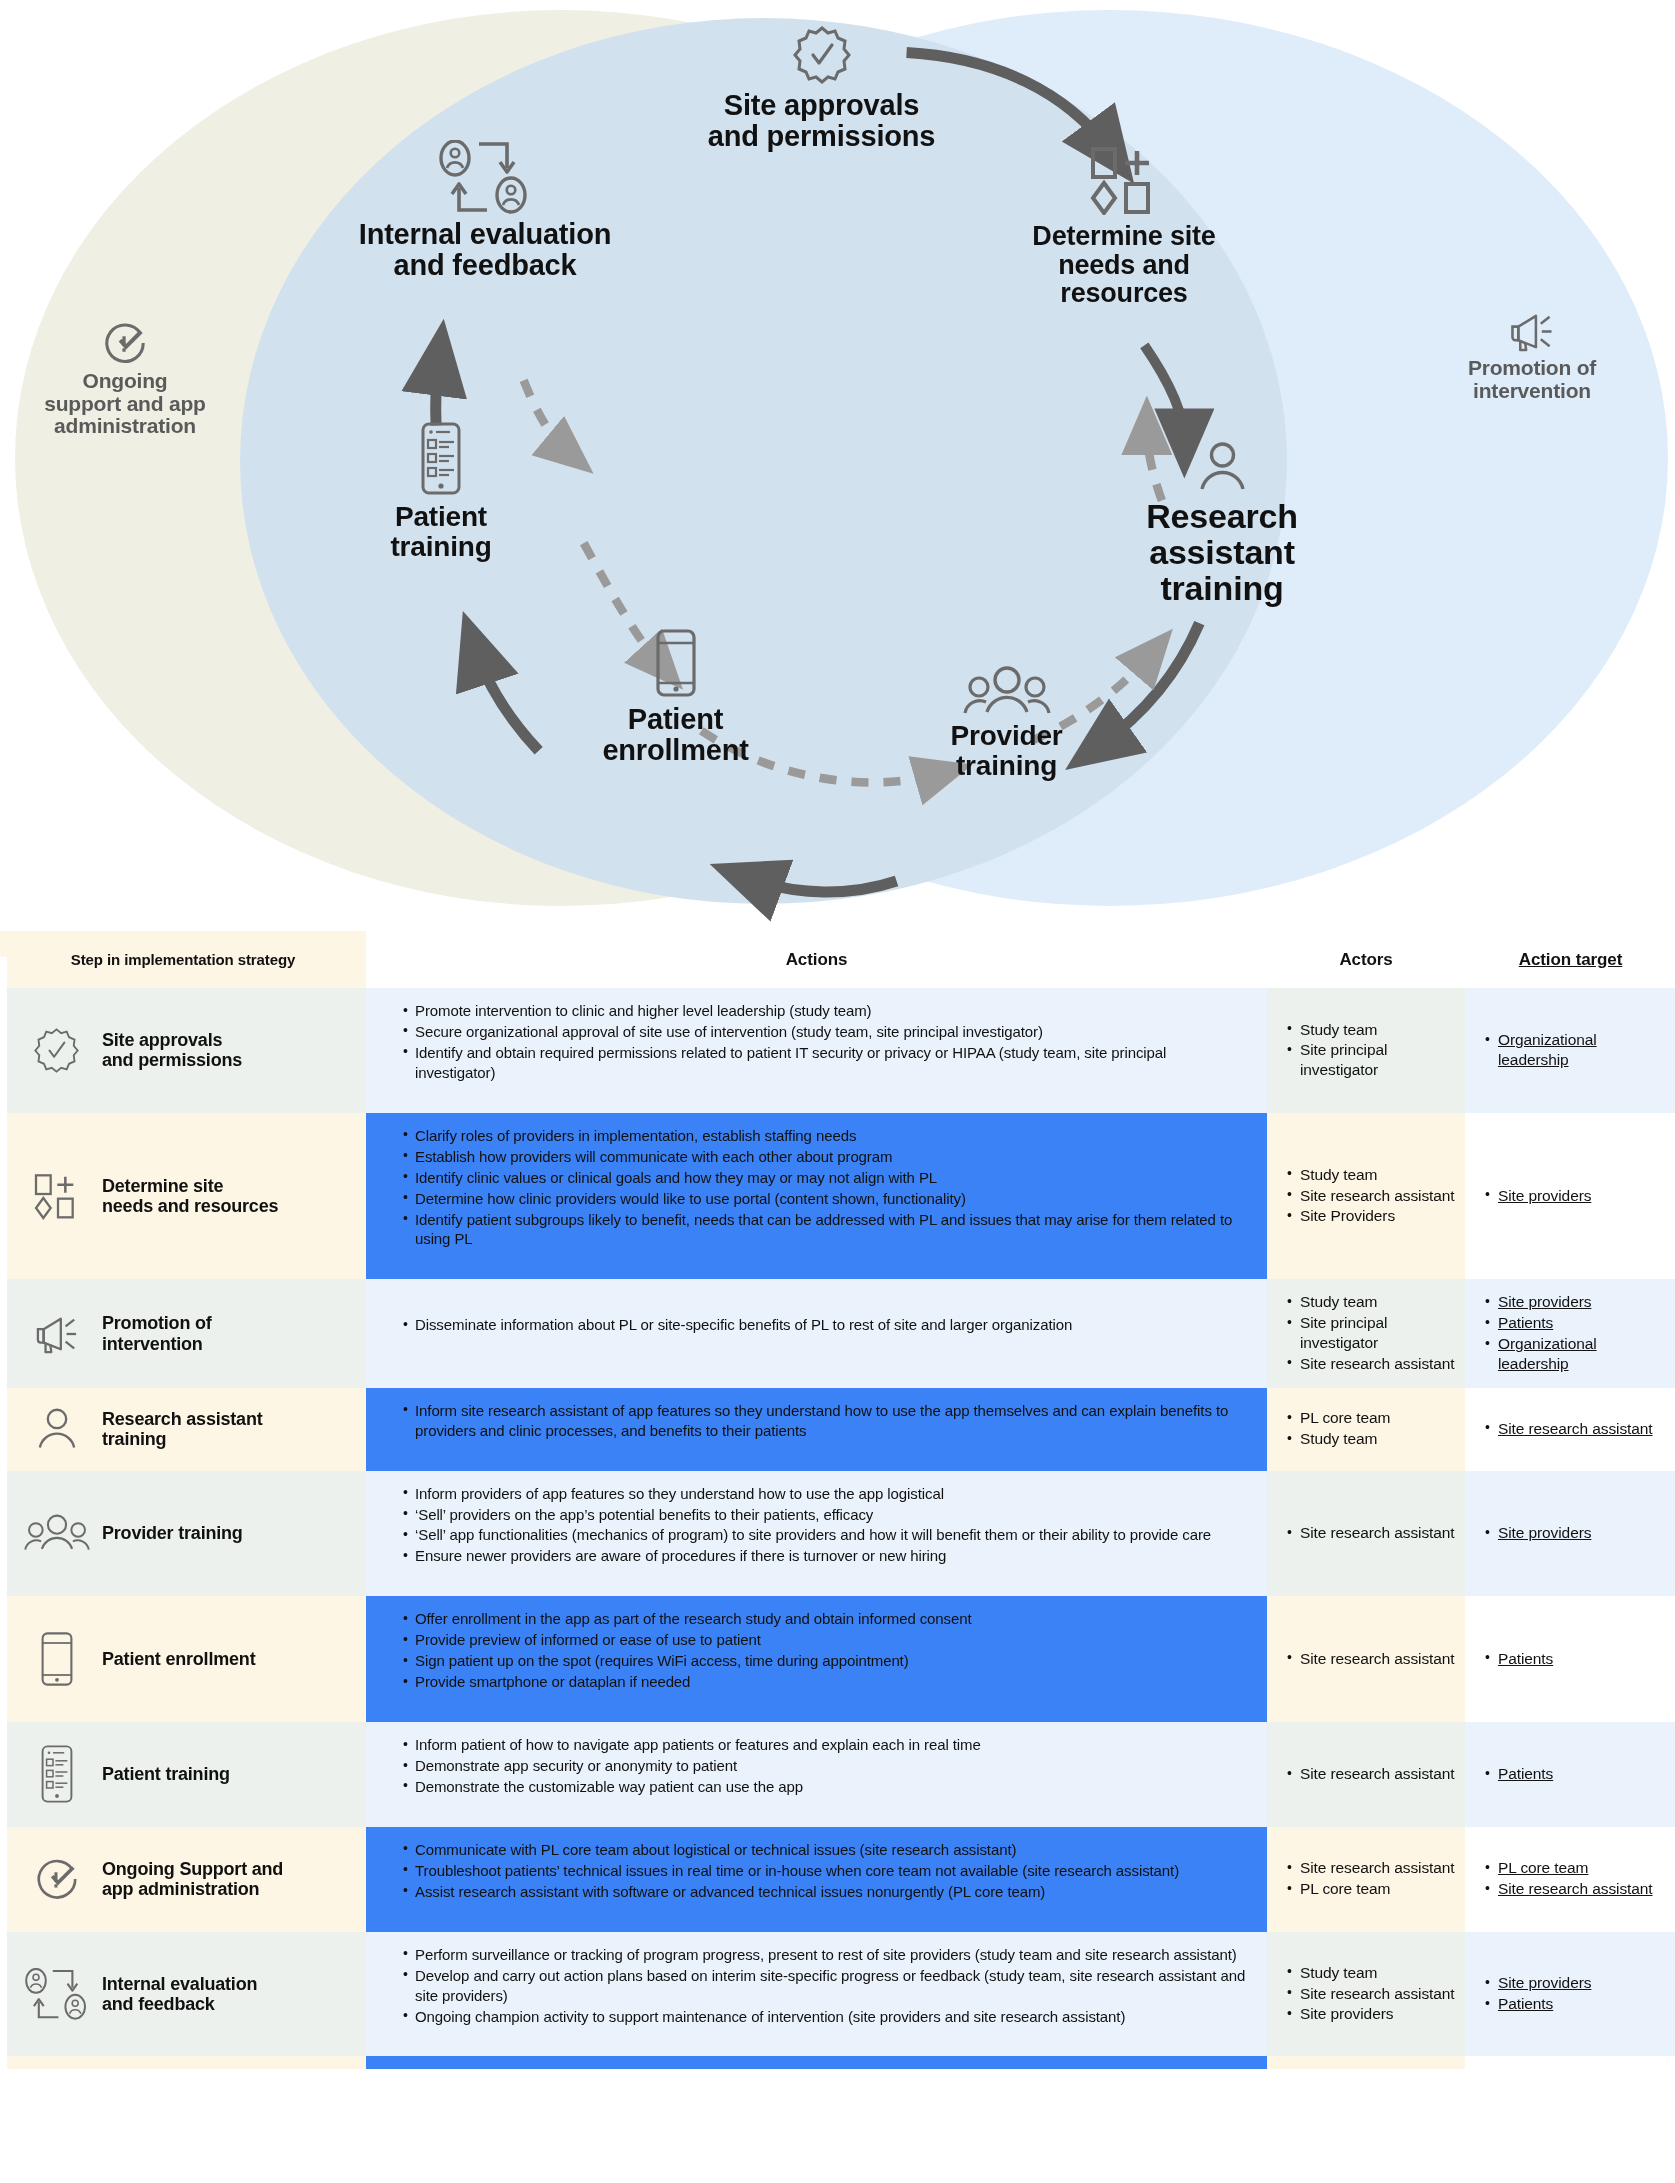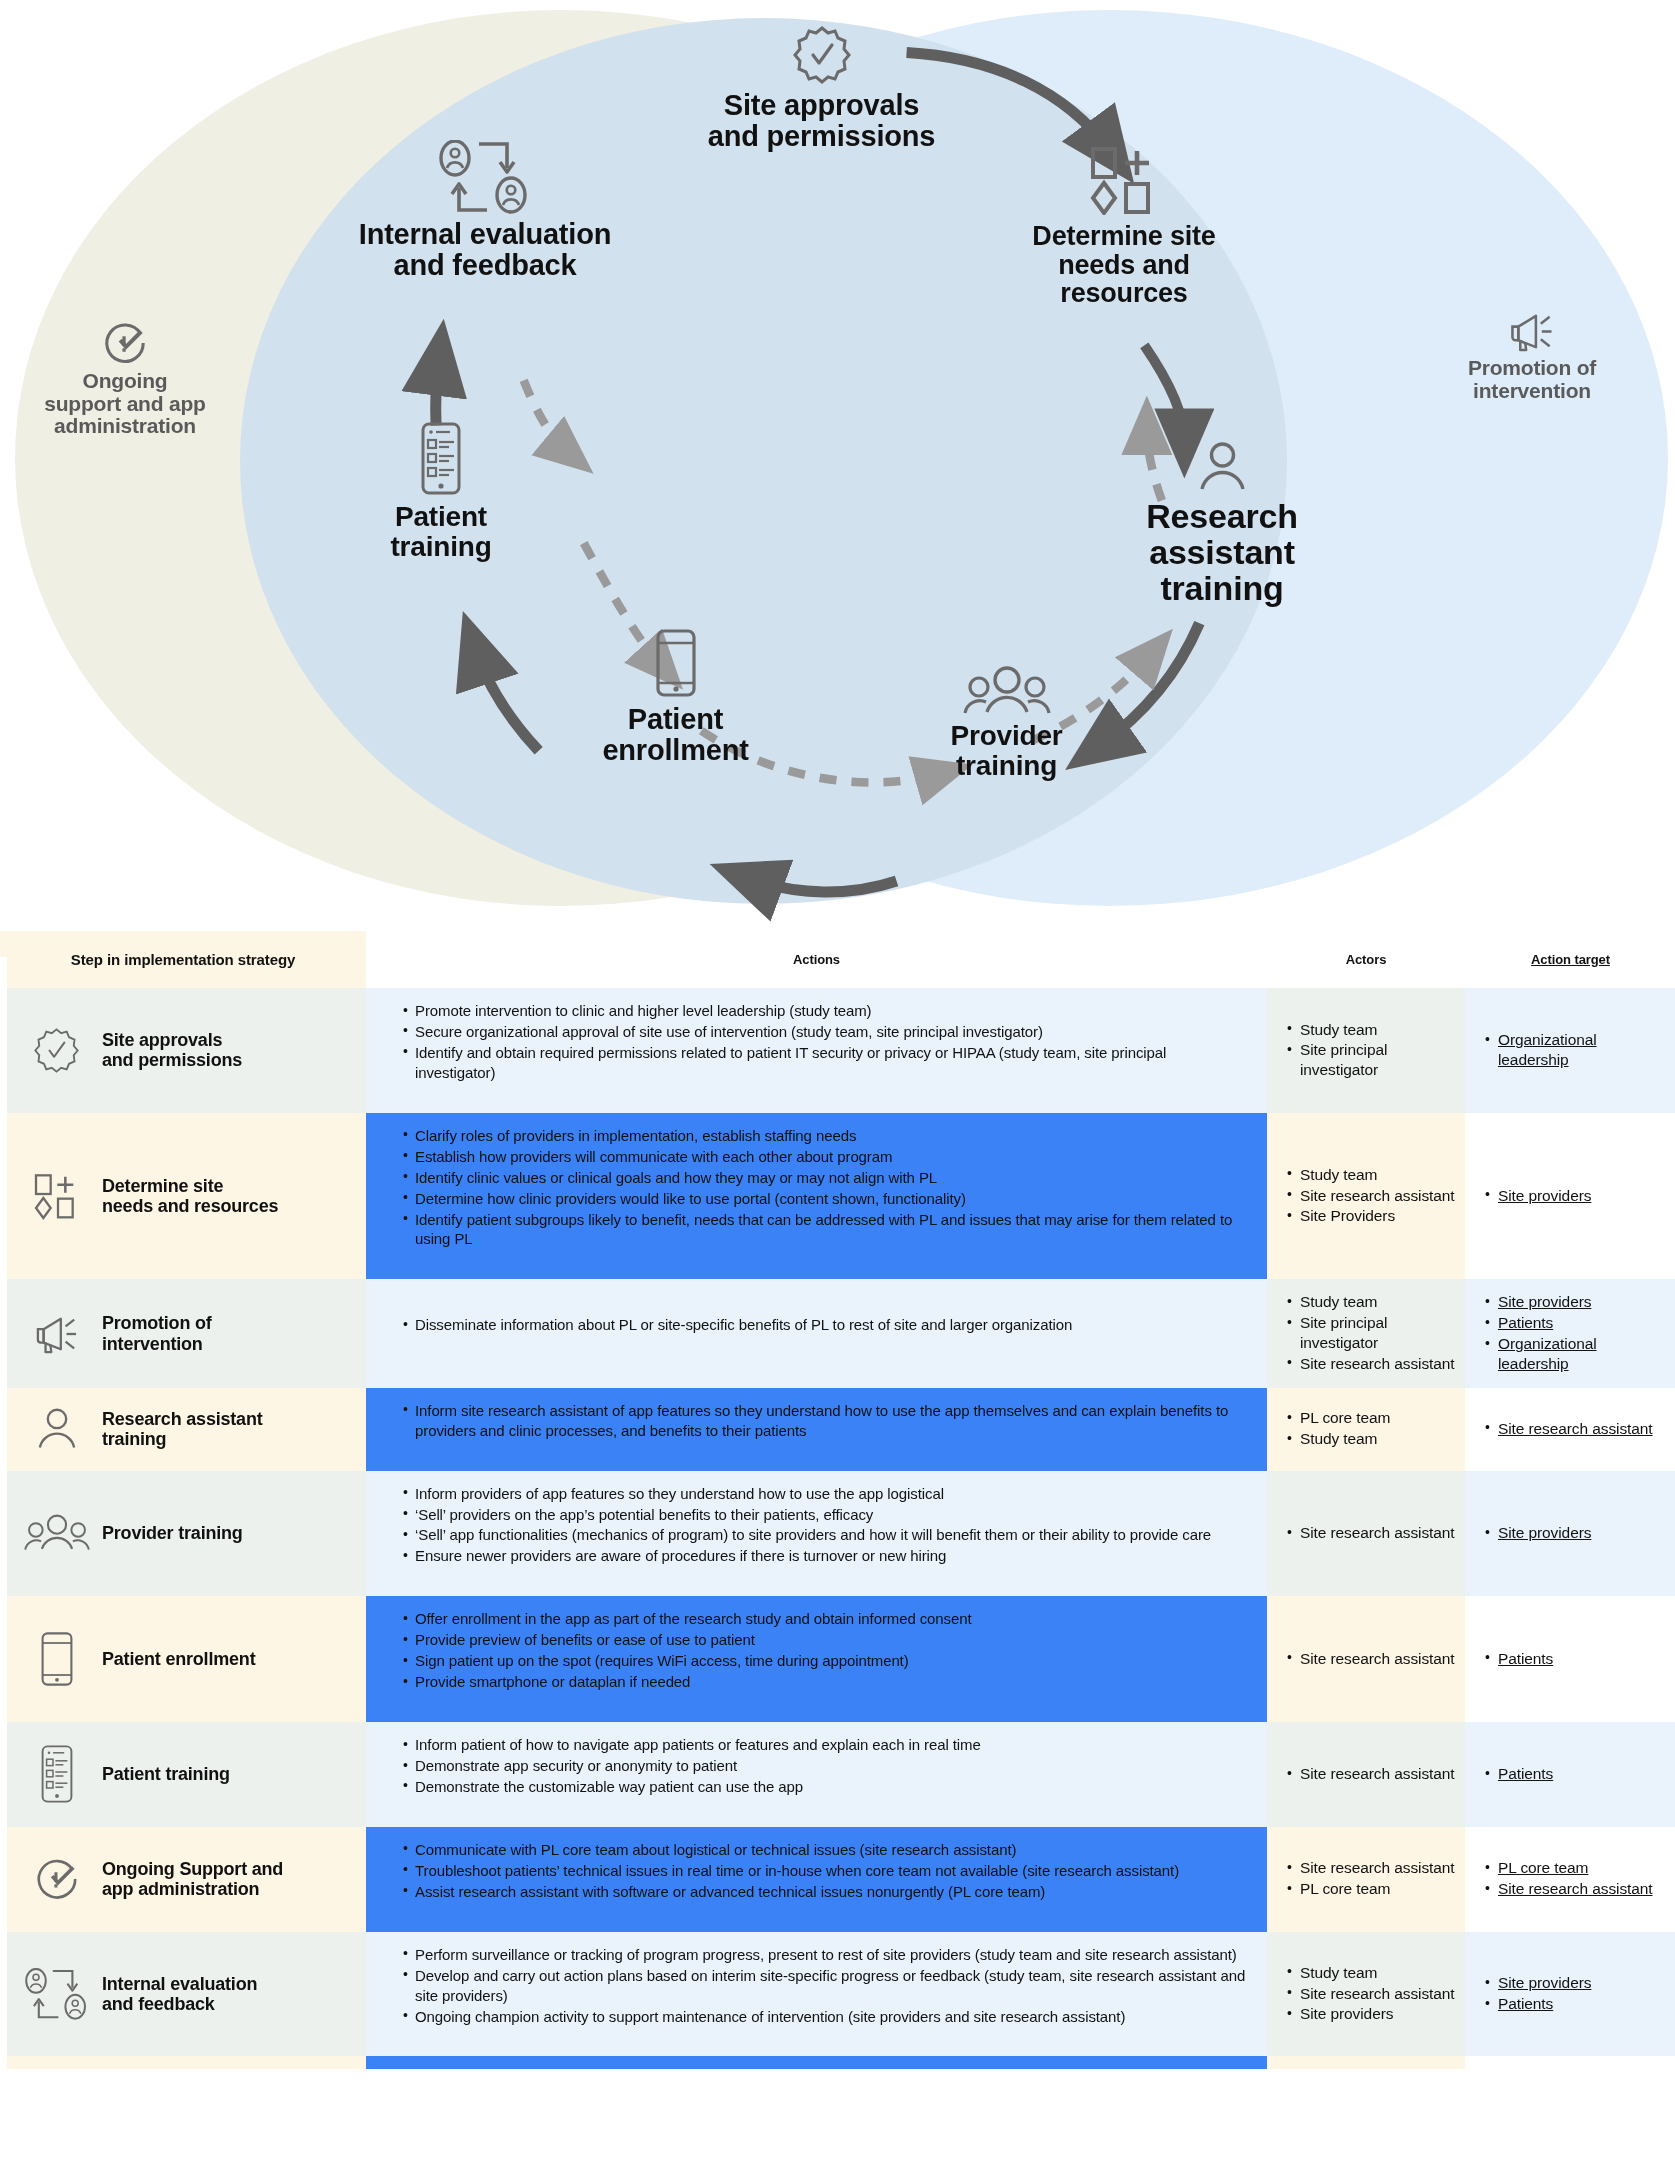--- a/index.html
+++ b/index.html
@@ -24,21 +24,21 @@
   .trow{display:flex;width:1676px;align-items:stretch;}
   .c1{width:366px;flex:0 0 366px;display:flex;align-items:center;gap:0;}
   .c2{width:901px;flex:0 0 901px;}
   .c3{width:198px;flex:0 0 198px;}
   .c4{width:211px;flex:0 0 211px;text-decoration:underline;}
 
   
   .hdr .c1{background:#FDF6E5;}
   .hdr .c2,.hdr .c3,.hdr .c4{background:#ffffff;}
   .hdr{height:57px;}
-  .hdr .htxt{width:100%;text-align:center;font-weight:bold;font-size:13px;color:#111;
+  .hdr .htxt{width:100%;text-align:center;font-weight:bold;font-size:17px;color:#111;
               display:flex;align-items:center;justify-content:center;height:57px;letter-spacing:-0.1px;}
   .hdr .c1 .htxt{font-size:15px;}
 
   
   .trow.body .c1{padding:0;}
   .c1inner{display:flex;align-items:center;width:100%;height:100%;padding-left:11px;box-sizing:border-box;}
   .c1ico{flex:0 0 91px;display:flex;align-items:center;justify-content:center;}
   .c1lbl{font-weight:bold;font-size:18px;line-height:1.12;color:#111;letter-spacing:-0.2px;}
 
   .bullets{margin:0;padding:0;list-style:none;}
@@ -521,21 +521,21 @@
         </span>
         <span class="c1lbl">
           <span>Patient enrollment</span>
         </span>
       </div>
         </div>
       <div class="c2">
           <div class="inner">
             <ul class="bullets">
         <li>Offer enrollment in the app as part of the research study and obtain informed consent</li>
-        <li>Provide preview of benefits or ease of use to patient</li>
+        <li>Provide preview of informed or ease of use to patient</li>
         <li>Sign patient up on the spot (requires WiFi access, time during appointment)</li>
         <li>Provide smartphone or dataplan if needed</li>
       </ul>
           </div>
         </div>
       <div class="c3">
           <div class="cellwrap">
             <div class="inner">
               <ul class="bullets">
         <li>Site research assistant</li>

